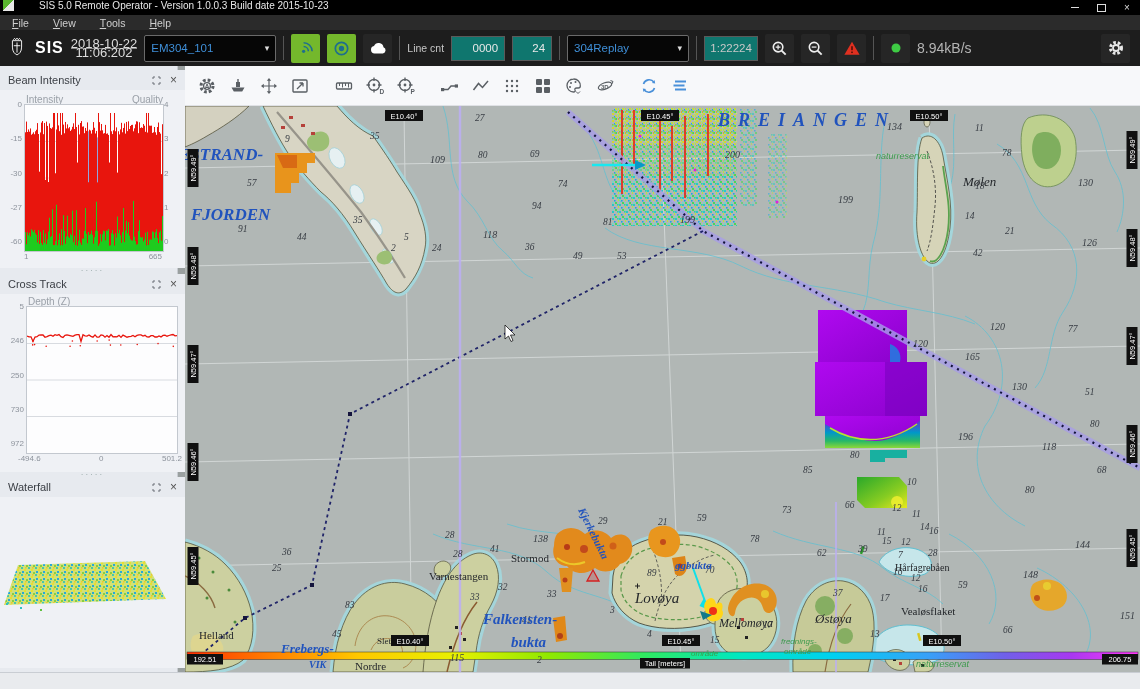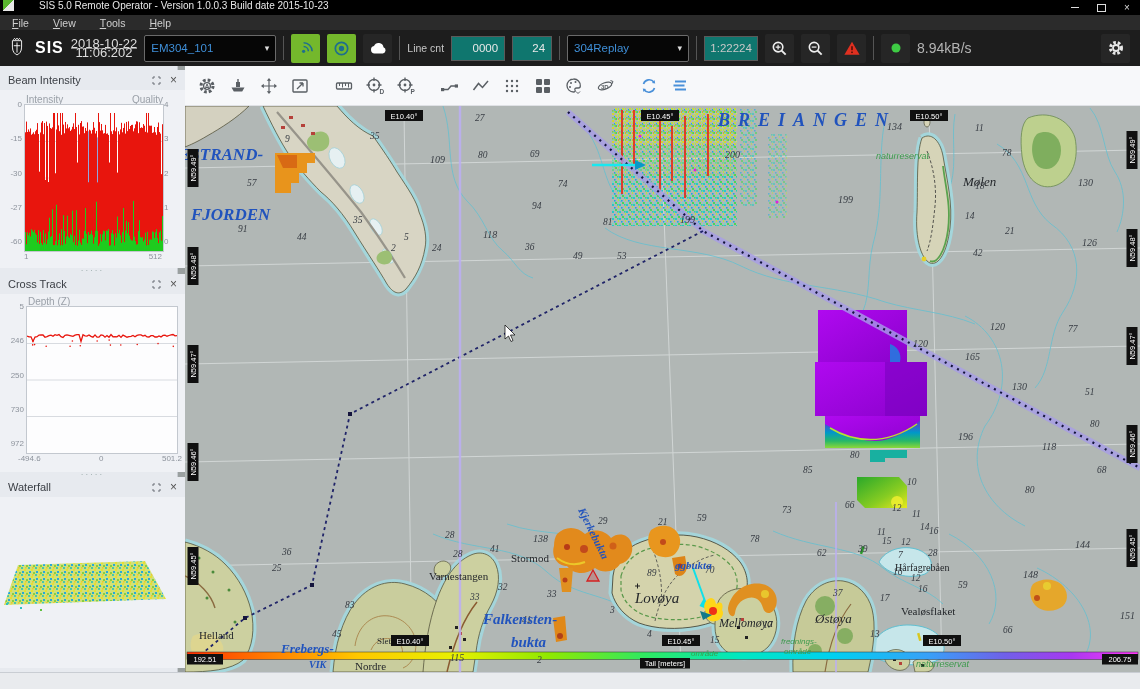--- a/index.html
+++ b/index.html
@@ -487,21 +487,21 @@
             <rect x="135" y="28.641770833874034" width="1" height="117.35822916612597" fill="#e8150d"></rect>
             <rect x="135" y="125.5393263882761" width="1" height="20.460673611723905" fill="#1ecb1e"></rect>
             <rect x="136" y="69.1516663448474" width="1" height="76.8483336551526" fill="#e8150d"></rect>
             <rect x="136" y="135.77913650192932" width="1" height="10.220863498070685" fill="#1ecb1e"></rect>
             <rect x="137" y="19.215897514532116" width="1" height="126.78410248546788" fill="#e8150d"></rect>
             <rect x="137" y="111.00608530233148" width="1" height="34.993914697668515" fill="#1ecb1e"></rect>
           </svg>
       </div>
       <div class="axis axrow" id="beam-ax-x" style="left:24px;top:182px;width:138px">
           <span>1</span>
-          <span>512</span>
+          <span>665</span>
         </div>
       <div class="grip">·····</div>
     </div>
 
     <div class="panel" style="top:208px;height:198px">
       <div class="phead">
         <span>Cross Track</span>
         <span class="pico">
           <svg width="9" height="9" viewBox="0 0 9 9">
               <path d="M1,3 V1 H3 M6,1 H8 V3 M8,6 V8 H6 M3,8 H1 V6" stroke="#6a6f76" fill="none"></path>

